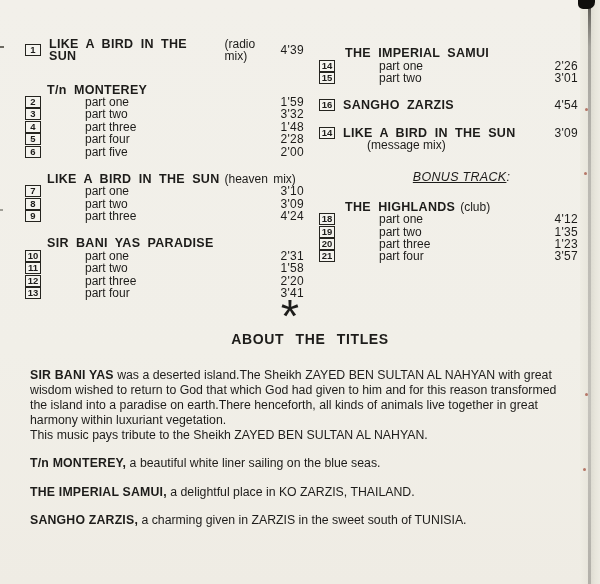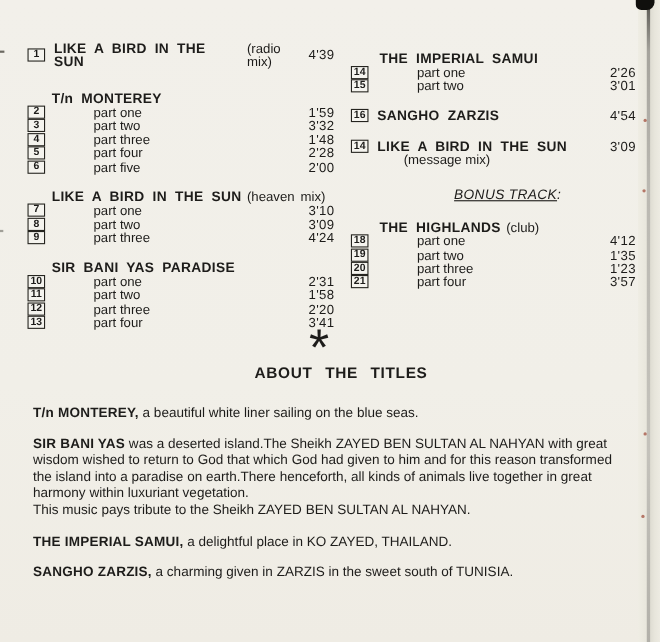--- a/index.html
+++ b/index.html
@@ -198,21 +198,21 @@
         <span class="num">21</span>
         <span class="label">part four</span>
         <span class="time">3'57</span>
       </div>
     </div>
 
   <div class="divider">*</div>
   <div class="about-heading">ABOUT THE TITLES</div>
 
   <div class="about">
-    <div class="para"><span class="b">T/n MONTEREY,</span><span> a beautiful white liner sailing on the blue seas.</span></div>
     <div class="para"><span class="b">SIR BANI YAS</span><span> was a deserted island.The Sheikh ZAYED BEN SULTAN AL NAHYAN with great wisdom wished to return to God that which God had given to him and for this reason transformed the island into a paradise on earth.There henceforth, all kinds of animals live together in great harmony within luxuriant vegetation.</span>
       <div>This music pays tribute to the Sheikh ZAYED BEN SULTAN AL NAHYAN.</div>
     </div>
-    <div class="para"><span class="b">THE IMPERIAL SAMUI,</span><span> a delightful place in KO ZAYED, THAILAND.</span></div>
+    <div class="para"><span class="b">T/n MONTEREY,</span><span> a beautiful white liner sailing on the blue seas.</span></div>
+    <div class="para"><span class="b">THE IMPERIAL SAMUI,</span><span> a delightful place in KO ZARZIS, THAILAND.</span></div>
     <div class="para"><span class="b">SANGHO ZARZIS,</span><span> a charming given in ZARZIS in the sweet south of TUNISIA.</span></div>
   </div>
 
 </div>
 
 </body></html>

